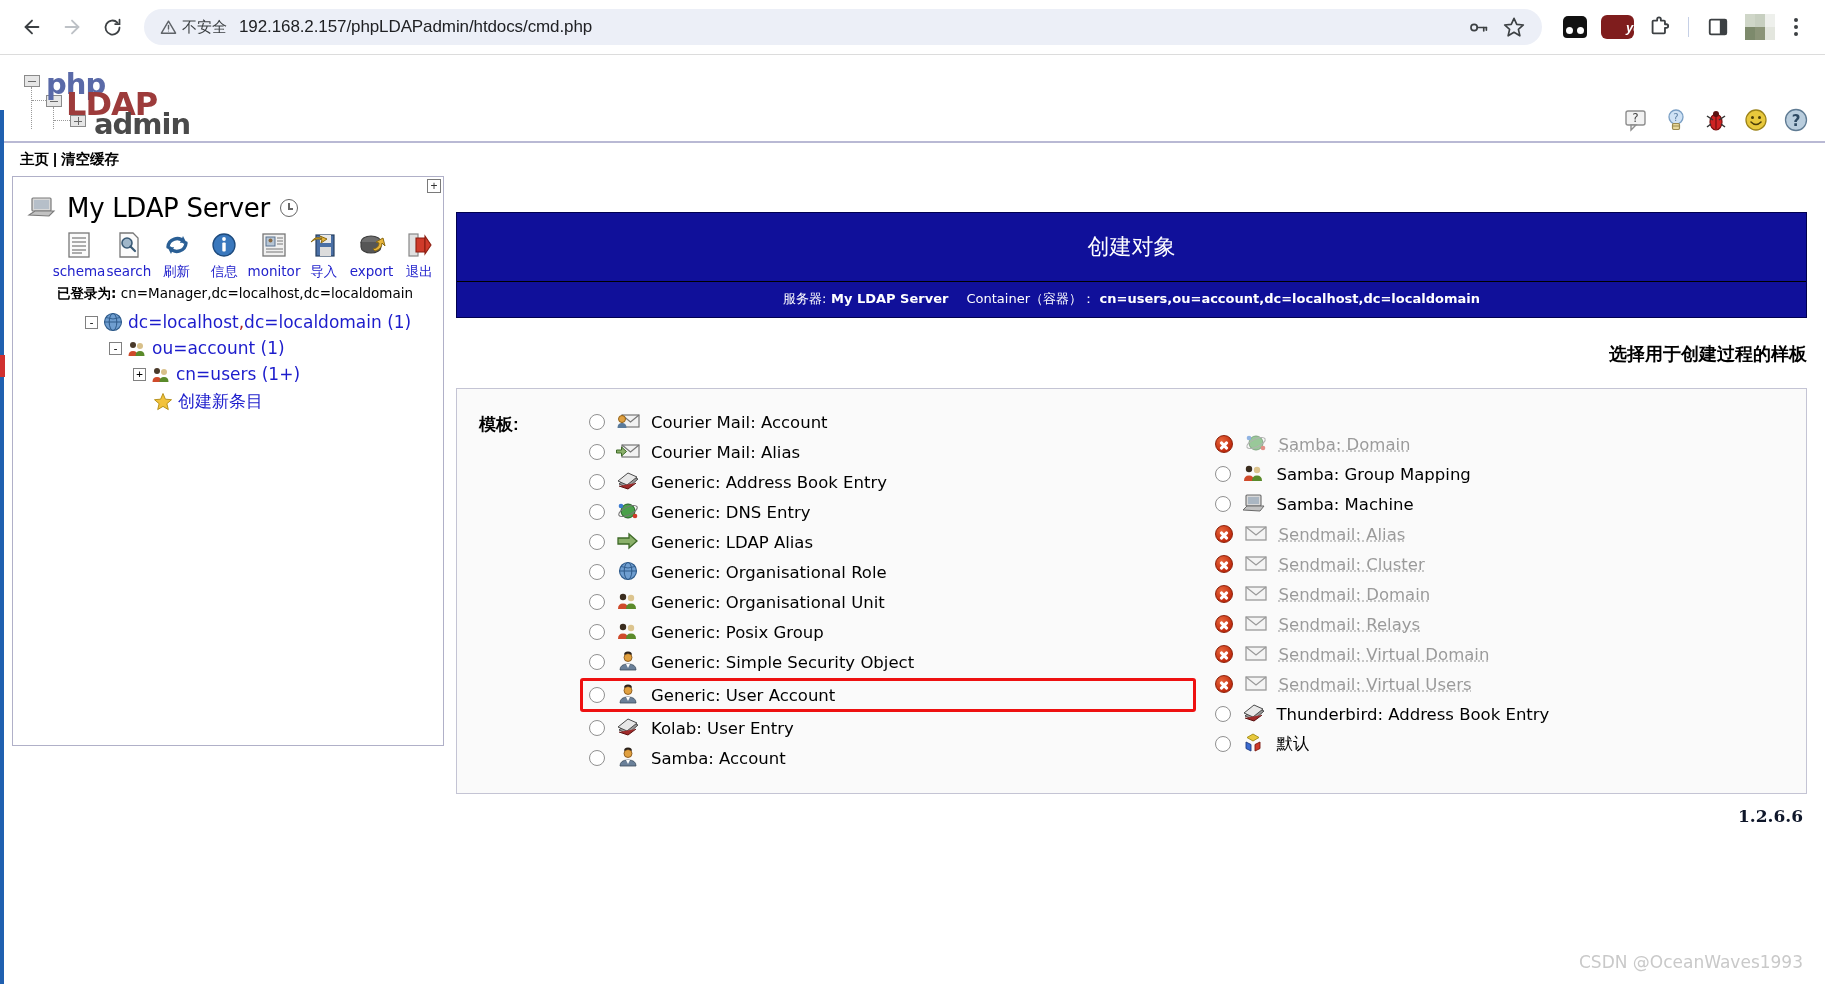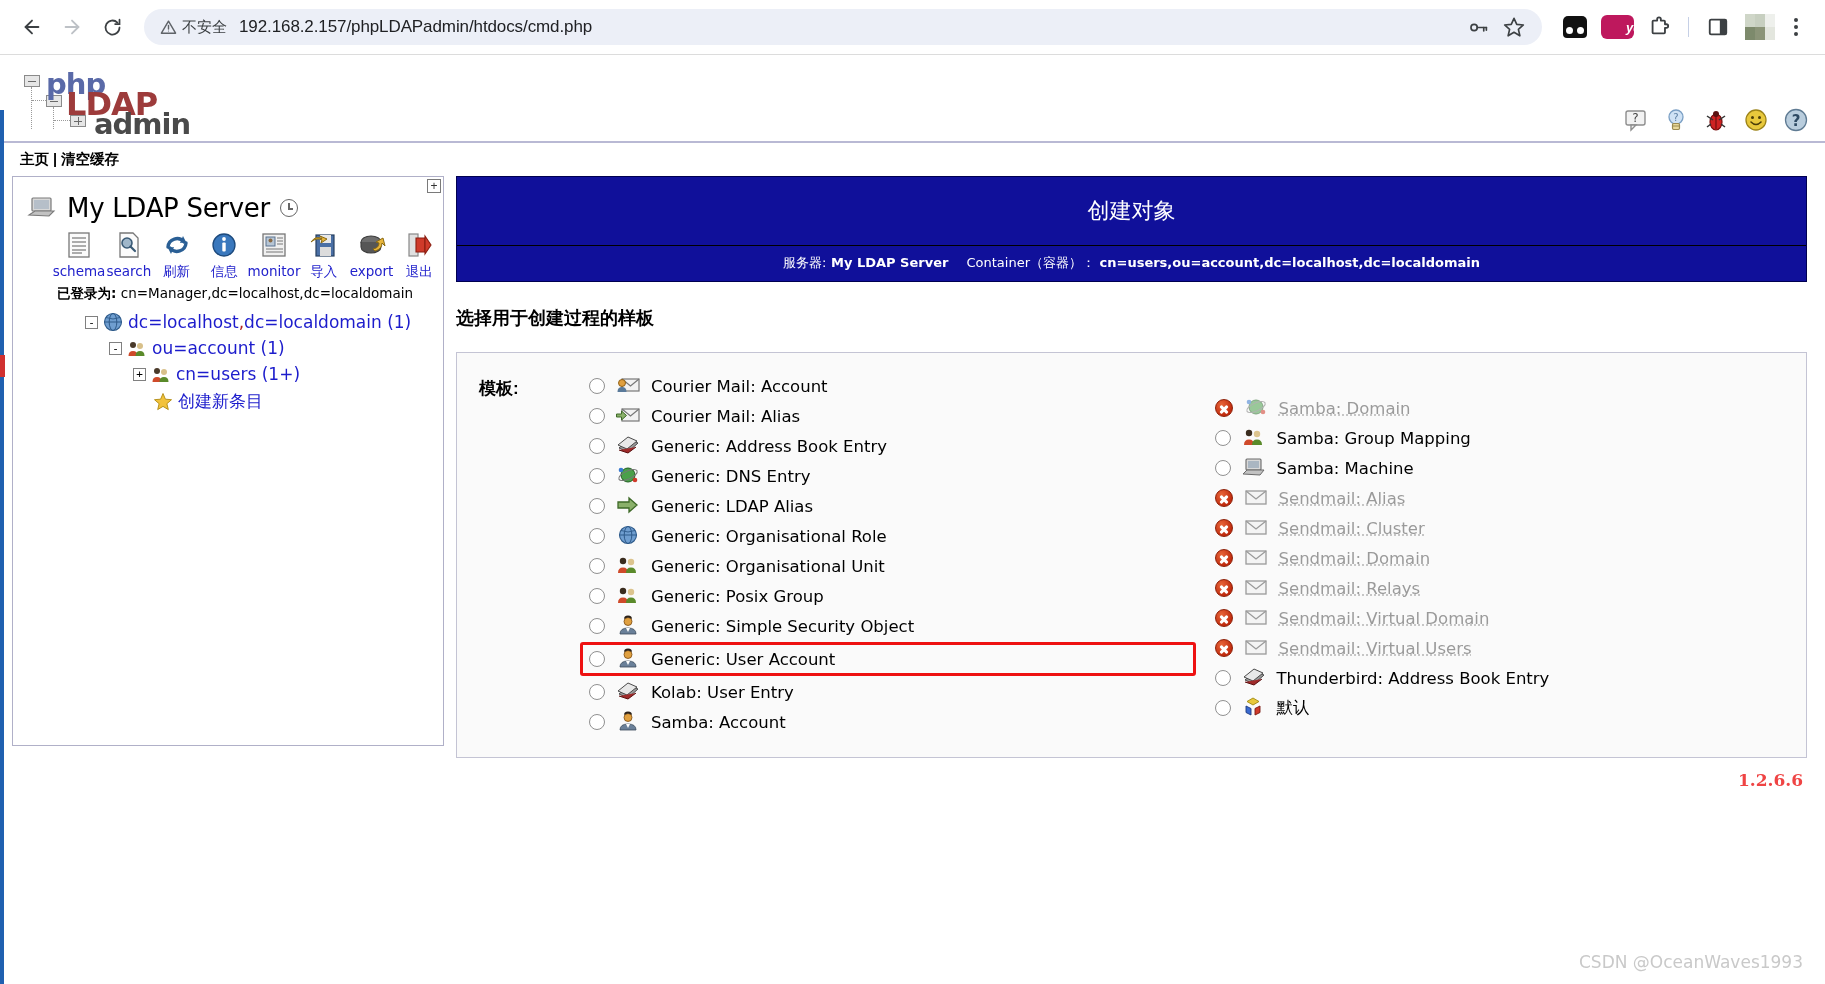--- a/index.html
+++ b/index.html
@@ -86,21 +86,21 @@
     position: relative;
   }
   .ext-mask::before, .ext-mask::after {
     content: ""; position: absolute; top: 11px;
     width: 7px; height: 7px; border-radius: 50%; background: #fff;
   }
   .ext-mask::before { left: 3px; }
   .ext-mask::after { right: 3px; }
   .ext-yd {
     width: 24px; height: 24px; border-radius: 6px;
-    background: #be185d;
+    background: #7f1d1d;
     color: #fff; font-size: 13px; font-weight: bold;
     display: flex; align-items: center; justify-content: center;
     font-style: italic;
     padding-left: 33px;
   }
   .chrome-divider {
     width: 1px; height: 20px; background: #c6d0e6; margin: 0 8px;
   }
   .profile-av {
     width: 30px; height: 26px;
@@ -275,20 +275,21 @@
   .lvl2 { padding-left: 96px; }
   .lvl3 { padding-left: 120px; }
   .lvl4 { padding-left: 140px; }
   .new-entry { color: #1c1ccc; font-size: 15px; }
 
   
   .main {
     flex: 1 1 auto;
     margin-left: 12px;
     min-width: 0;
+    margin-top: 36px;
   }
   .blue-header {
     background: #10109a;
     border: 1px solid #000050;
     color: #fff;
     text-align: center;
   }
   .blue-title {
     font-size: 22px;
     padding: 19px 0 19px 0;
@@ -298,21 +299,21 @@
   .blue-sub-wrap { border-top: 1px solid #000; }
   .blue-sub {
     font-size: 13px;
     padding: 8px 0 9px 0;
     font-weight: bold;
     font-family: "DejaVu Sans", sans-serif;
   }
   .blue-sub .lightlbl { font-weight: normal; }
 
   .subtitle {
-    text-align: left;
+    text-align: right;
     font-size: 18px;
     font-weight: bold;
     color: #000;
     padding: 24px 0 22px 0;
   }
 
   .tmpl-box {
     border: 1px solid #c4c4d4;
     background: #fafafa;
     padding: 18px 22px 20px 22px;
@@ -383,21 +384,21 @@
     color: #9a9a9a;
     text-decoration: underline;
     text-decoration-style: dotted;
     text-decoration-color: #b5b5b5;
   }
 
   .version {
     text-align: right;
     font-size: 17px;
     font-weight: bold;
-    color: #ef4444;
+    color: #0f172a;
     padding: 12px 4px 0 0;
     font-family: "DejaVu Serif", serif;
   }
 
   .watermark {
     position: absolute;
     right: 22px;
     bottom: 12px;
     font-size: 17px;
     color: #c9c9c9;

